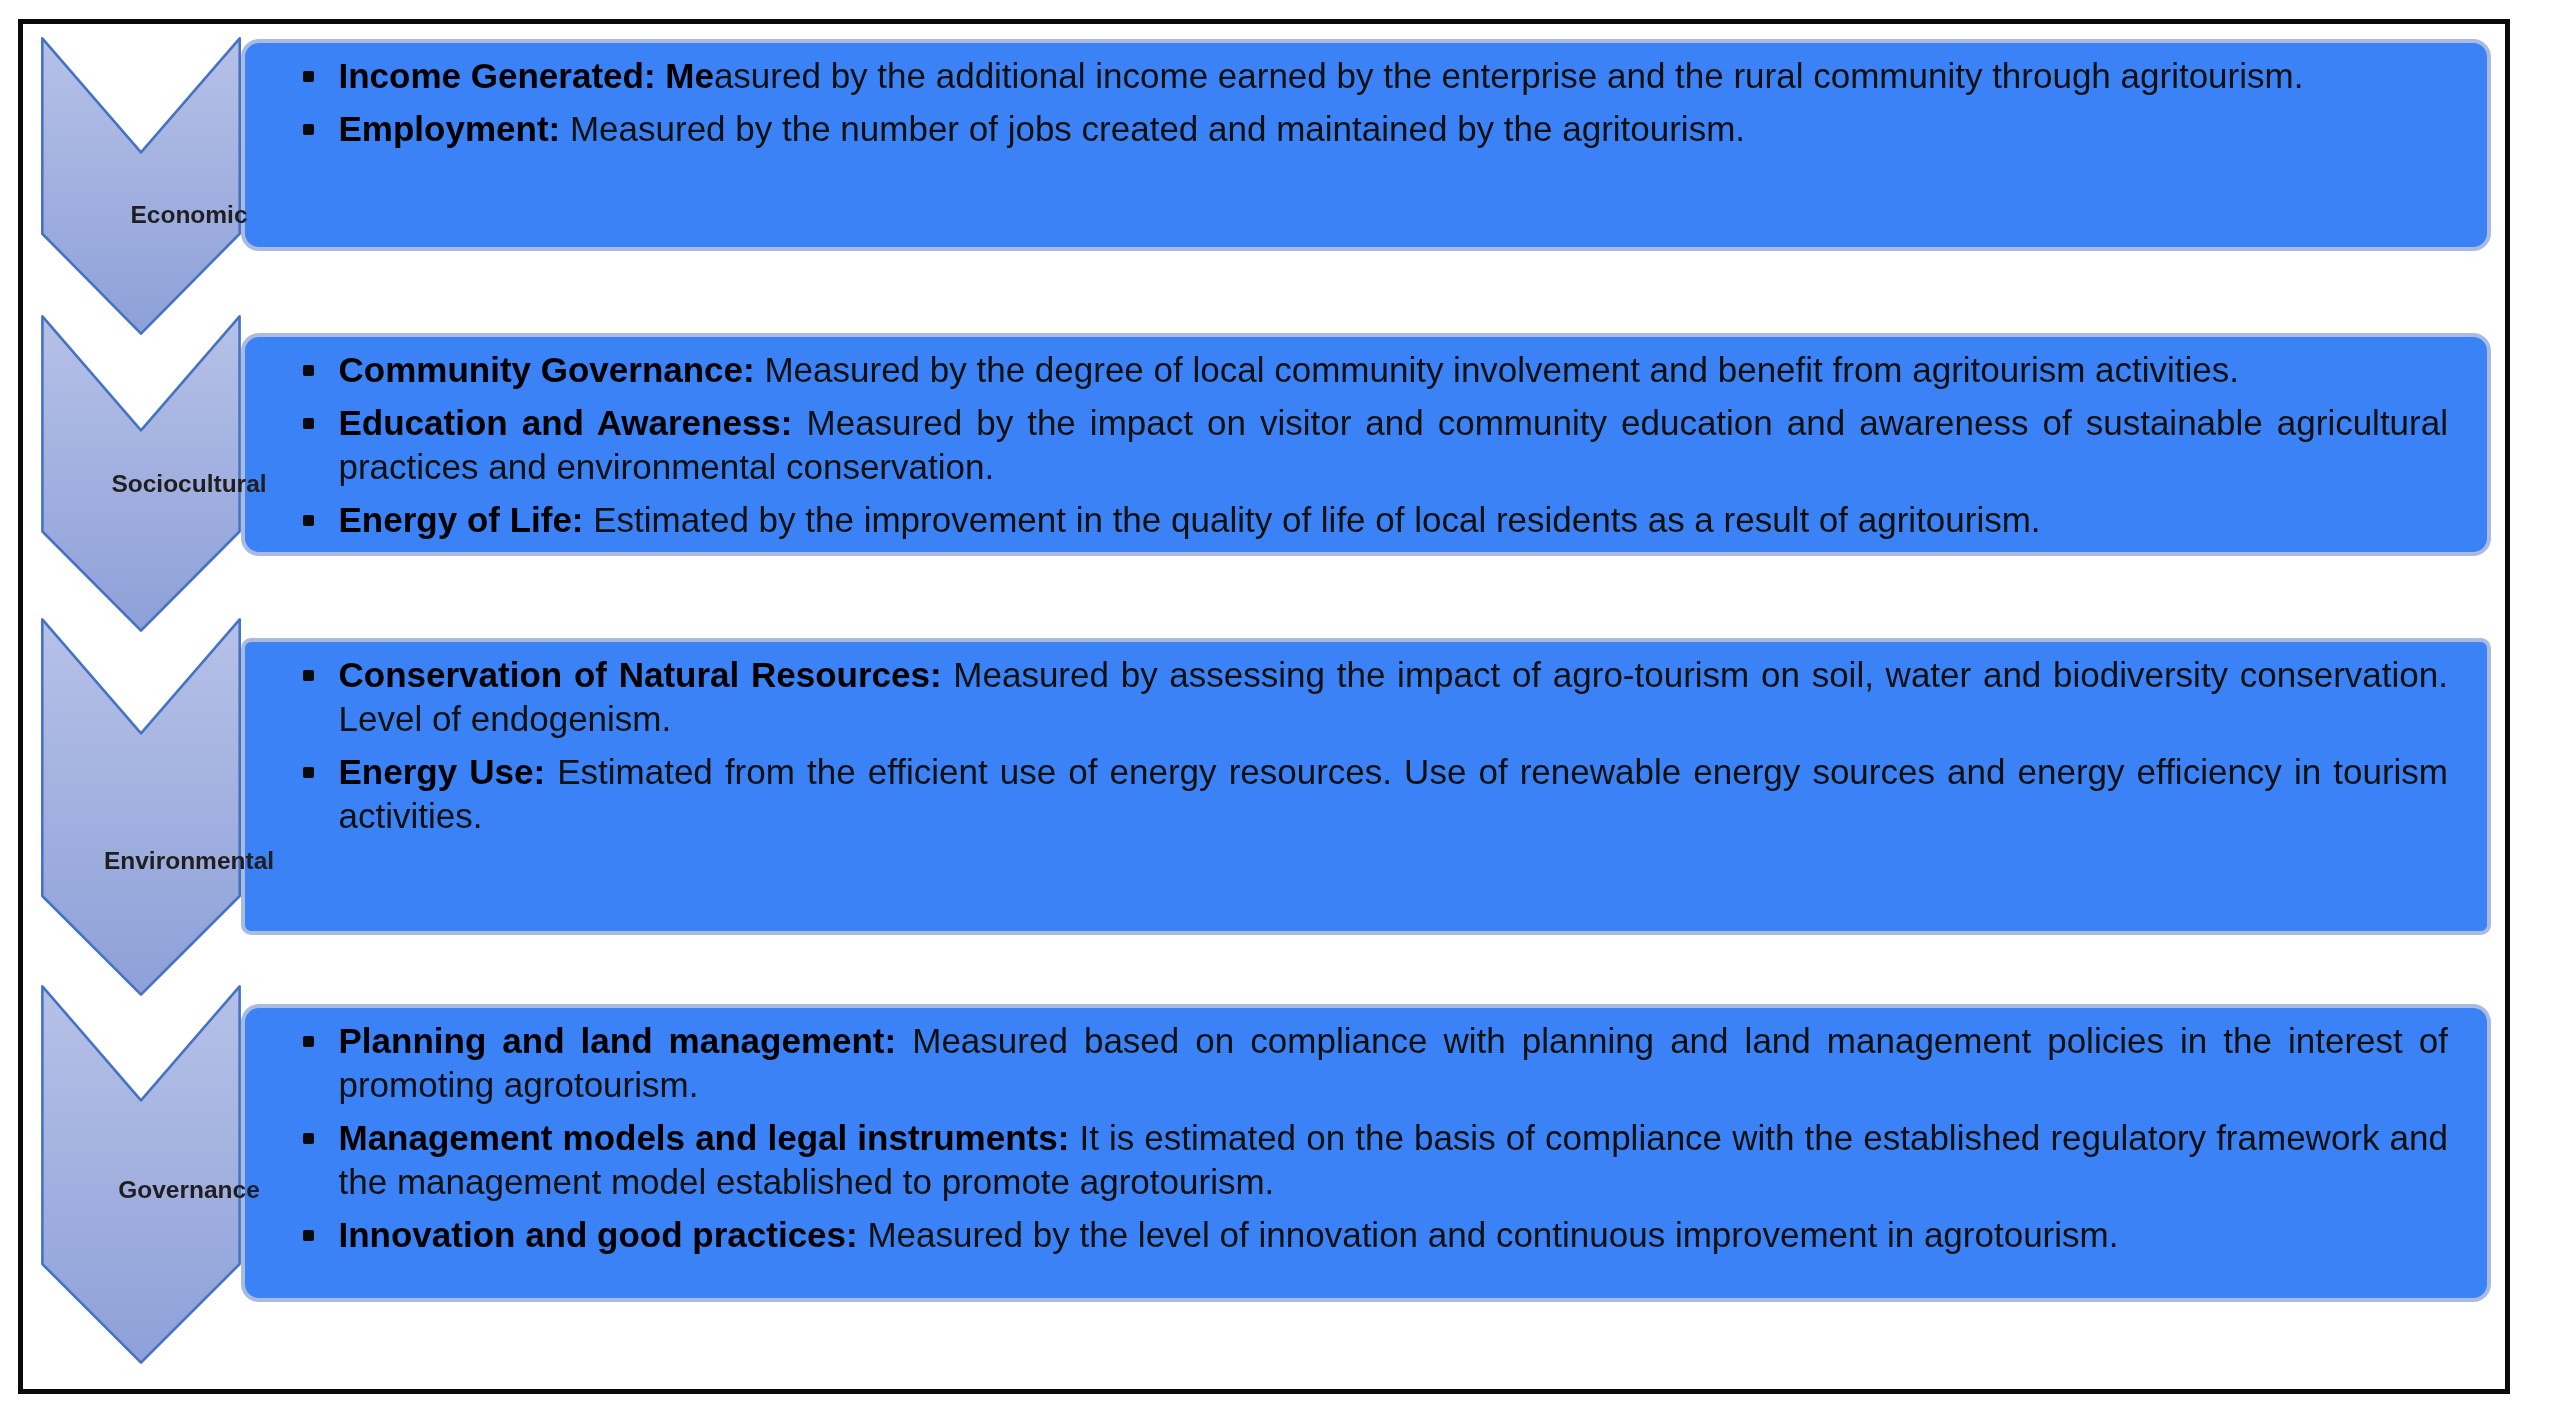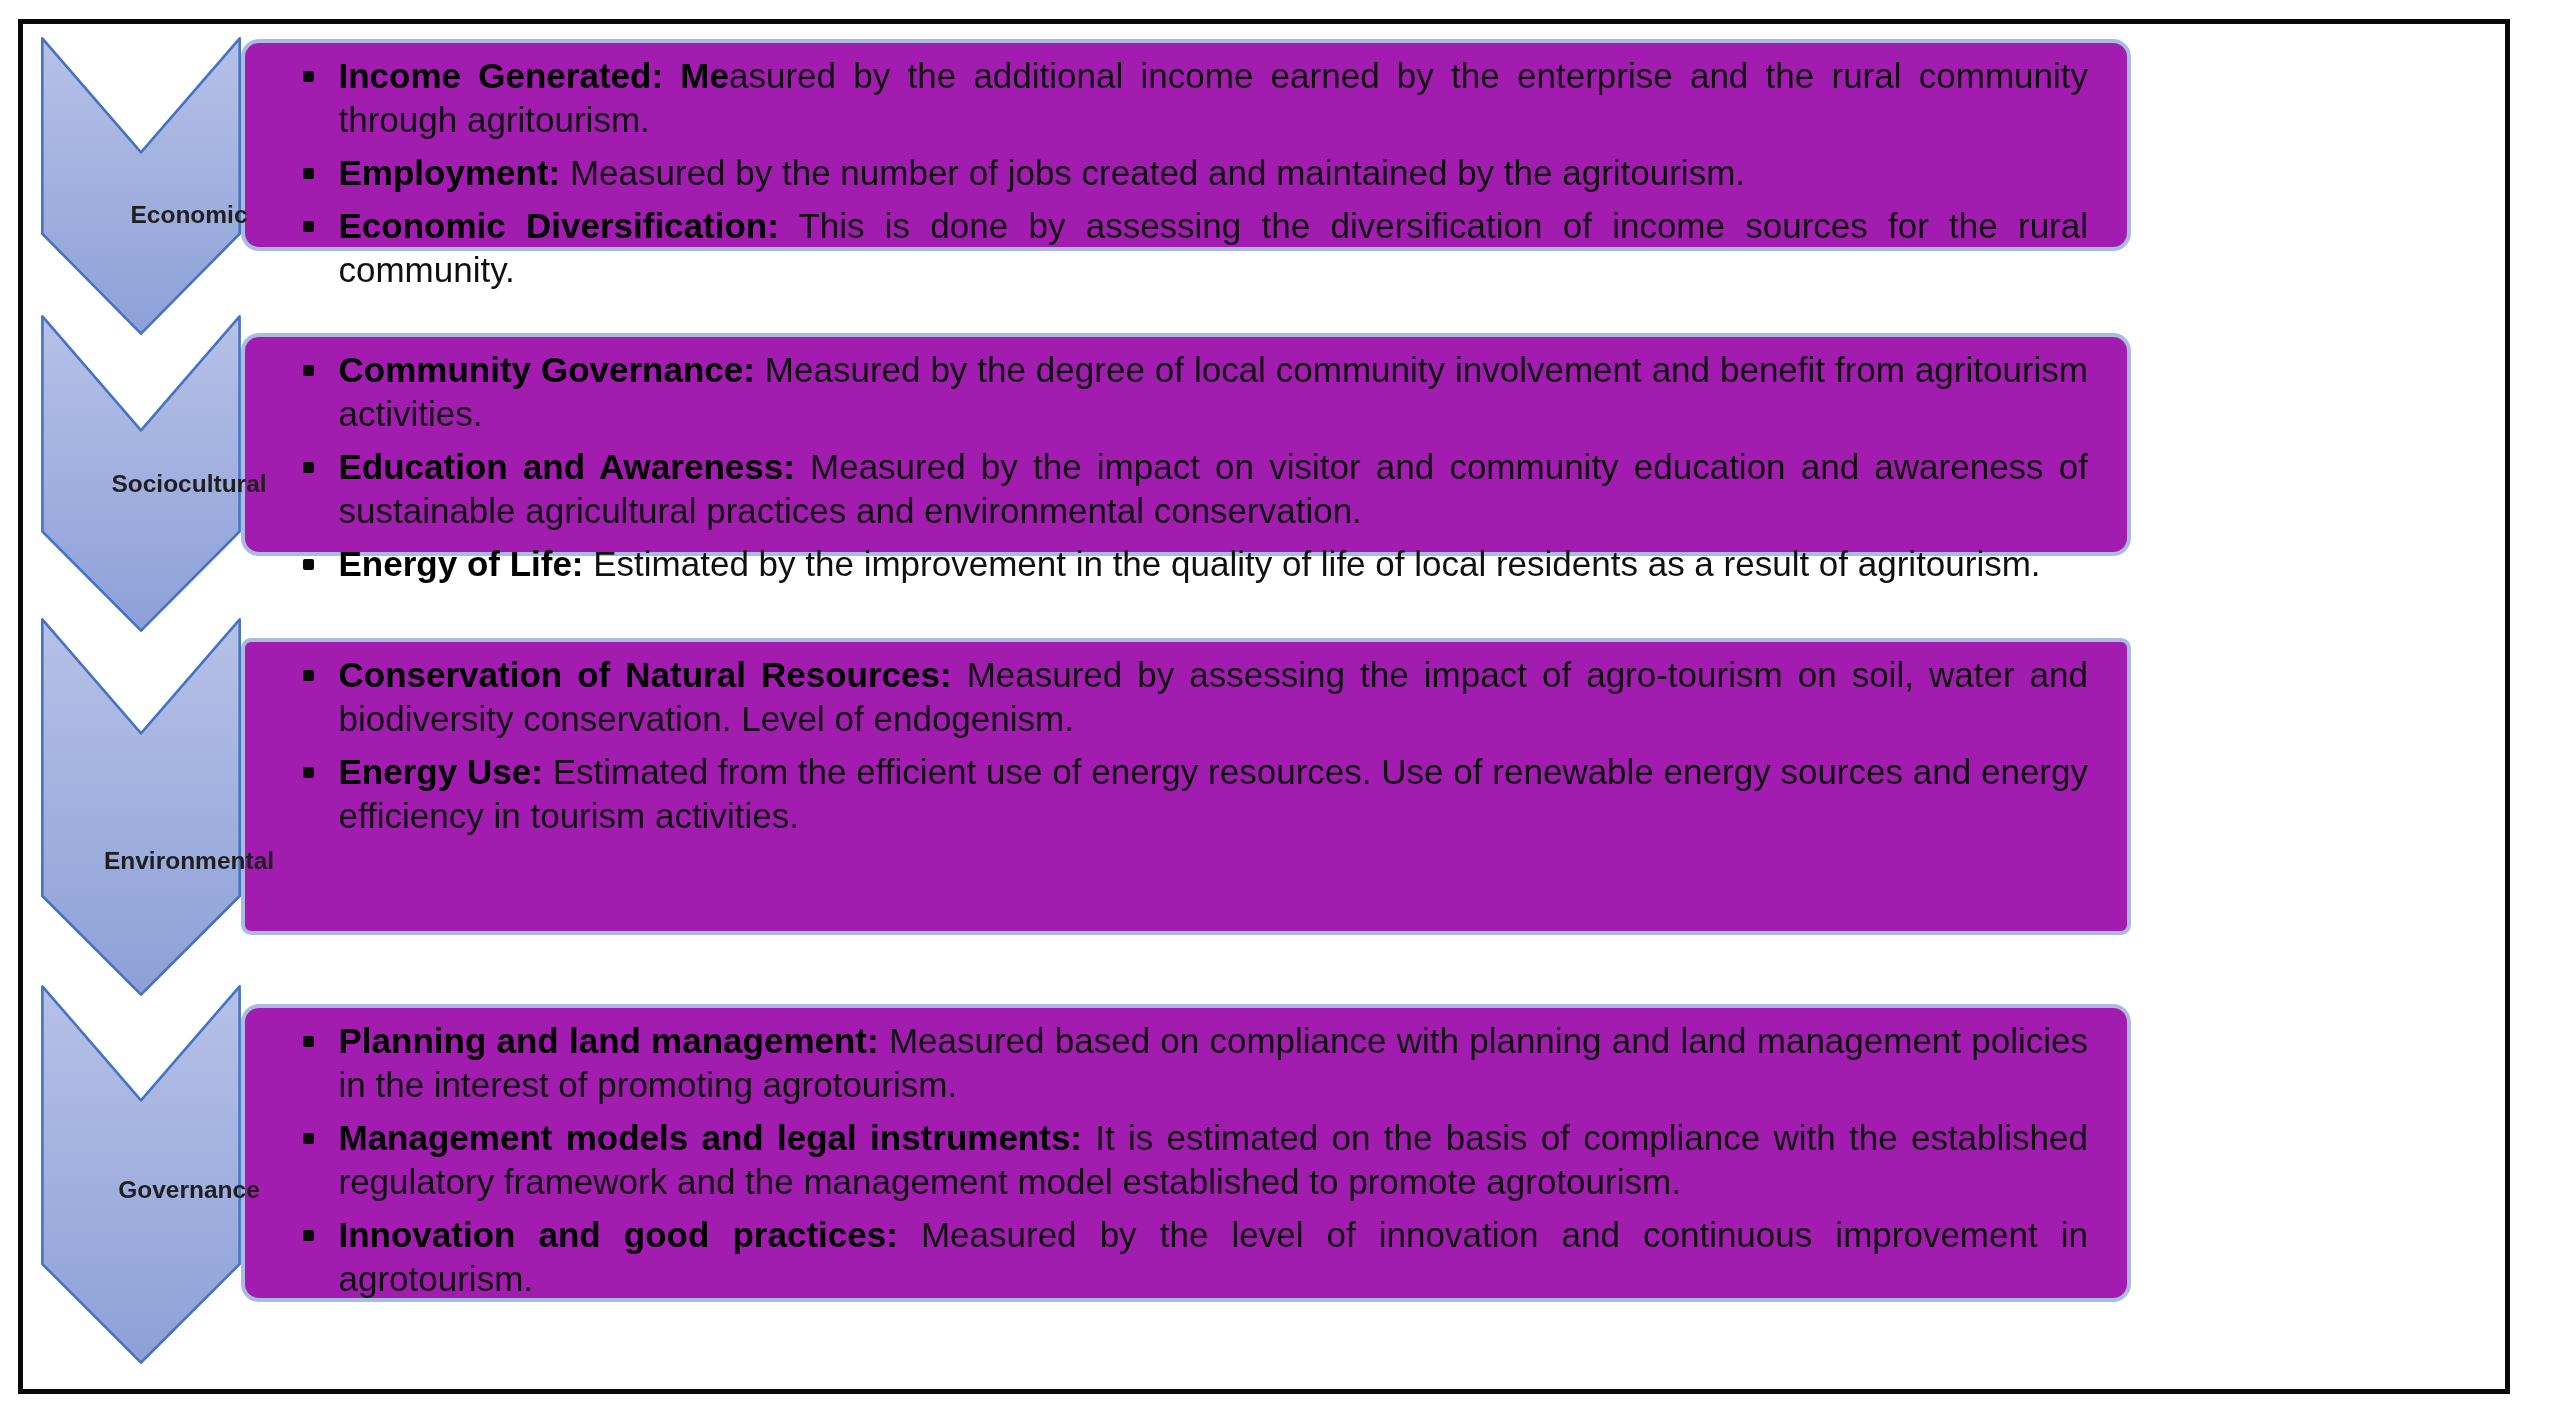--- a/index.html
+++ b/index.html
@@ -50,22 +50,22 @@
     text-align: center;
     font-size: 24.5px;
     font-weight: bold;
     color: #1f1f1f;
     line-height: 32px;
     padding-left: 48px;
   }
   .panel {
     position: absolute;
     left: 218px;
-    width: 1890px;
-    background: #a21caf;
+    width: 2250px;
+    background: #3b82f6;
     border: 4.5px solid var(--box-border, #a9bbe0);
     border-radius: 18px;
     box-sizing: border-box;
     z-index: 2;
     padding: 10.3px 39px 6.5px 58px;
   }
   .bullet {
     display: flex;
     align-items: flex-start;
     margin-bottom: 9px;
@@ -125,24 +125,20 @@
 
     <div class="panel" style="top:15px; height:212px;">
       <div class="bullet">
         <span class="marker"></span>
         <p class="bt"><b>Income Generated: Me</b><span>asured by the additional income earned by the enterprise and the rural community through agritourism.</span></p>
       </div>
       <div class="bullet">
         <span class="marker"></span>
         <p class="bt"><b>Employment:</b><span> Measured by the number of jobs created and maintained by the agritourism.</span></p>
       </div>
-      <div class="bullet">
-        <span class="marker"></span>
-        <p class="bt"><b>Economic Diversification:</b><span> This is done by assessing the diversification of income sources for the rural community.</span></p>
-      </div>
     </div>
 
     <div class="panel" style="top:309px; height:223px;">
       <div class="bullet">
         <span class="marker"></span>
         <p class="bt"><b>Community Governance:</b><span> Measured by the degree of local community involvement and benefit from agritourism activities.</span></p>
       </div>
       <div class="bullet">
         <span class="marker"></span>
         <p class="bt"><b>Education and Awareness:</b><span> Measured by the impact on visitor and community education and awareness of sustainable agricultural practices and environmental conservation.</span></p>

